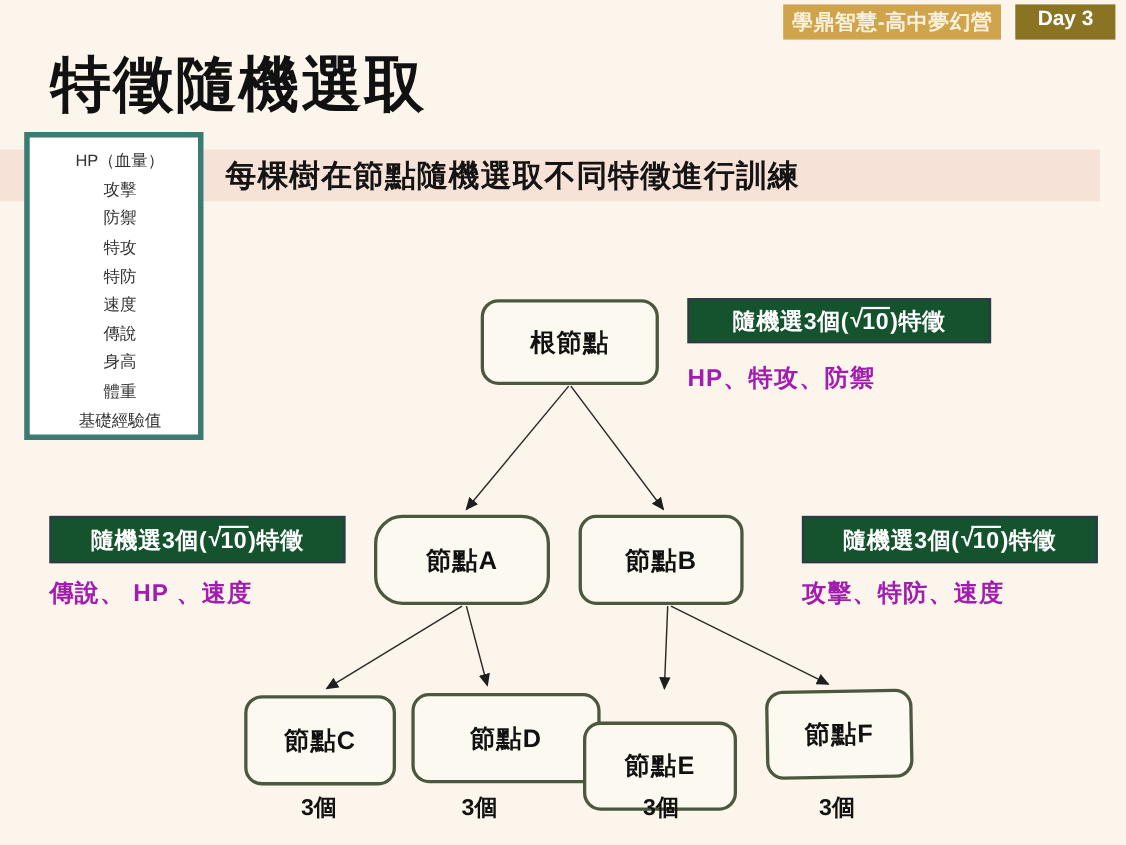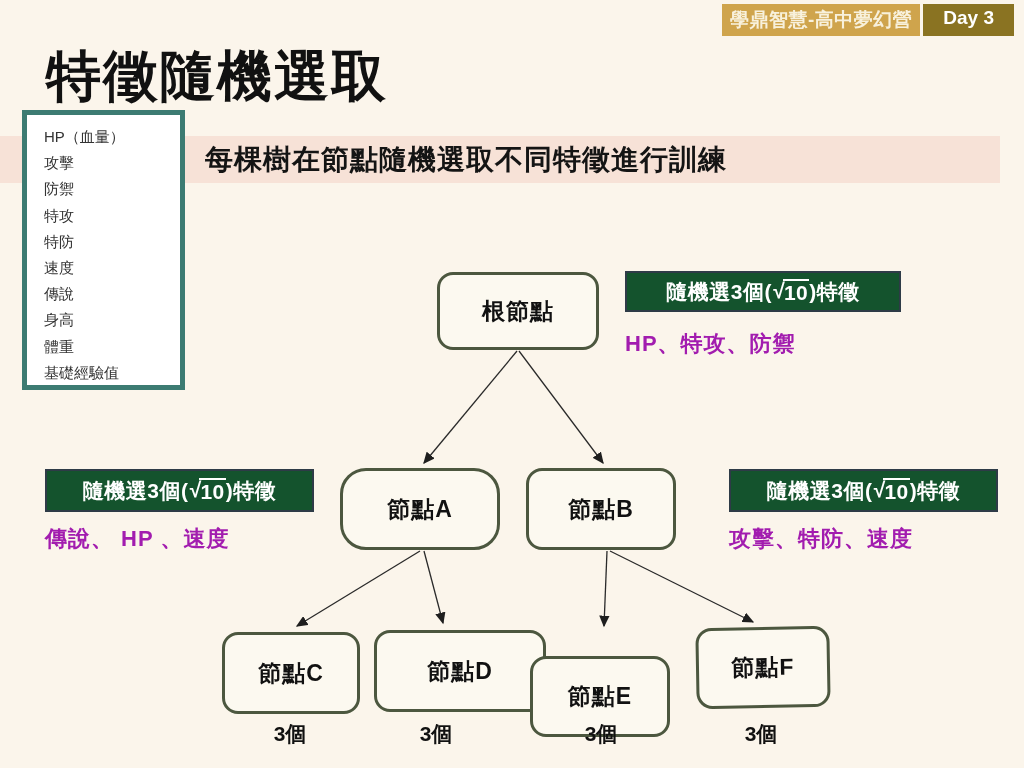--- a/index.html
+++ b/index.html
@@ -7,21 +7,21 @@
   body {
     position: relative;
     width: 1024px; height: 768px;
     background: #FBF5EB;
     font-family: "Liberation Sans", "DejaVu Sans", sans-serif;
     color: #141414;
     overflow: hidden;
   }
 
   
-  .tag-wrap { position: absolute; top: 4px; right: 10px; display: flex; gap: 3px; }
+  .tag-wrap { position: absolute; top: 4px; right: 10px; display: flex; gap: 13px; }
   .tag-brand {
     background: #CFA44C; color: #F8F1DC;
     font-size: 19px; font-weight: bold;
     padding: 3px 8px; letter-spacing: 0.5px;
   }
   .tag-day {
     background: #8A7322; color: #FFFFFF;
     font-size: 19px; font-weight: bold;
     padding: 3px 20px;
   }
@@ -40,26 +40,27 @@
     background: #F7E2D7;
     display: flex; align-items: center;
     padding-left: 205px;
     font-size: 28px; font-weight: bold; color: #141414;
     letter-spacing: 1px;
     z-index: 1;
   }
 
   
   .feature-box {
-    position: absolute; left: 22px; top: 110px;
+    position: absolute; left: 22px; top: 120px;
     width: 163px; height: 280px;
     background: #FFFFFF;
     border: 5px solid #3C7B72;
     z-index: 2;
     padding: 9px 6px 6px 17px;
+    text-align: center;
   }
   .feature-box ul { list-style: none; }
   .feature-box li {
     font-size: 15px; line-height: 26.2px; color: #333;
     white-space: nowrap;
   }
 
   
   .node {
     position: absolute;

